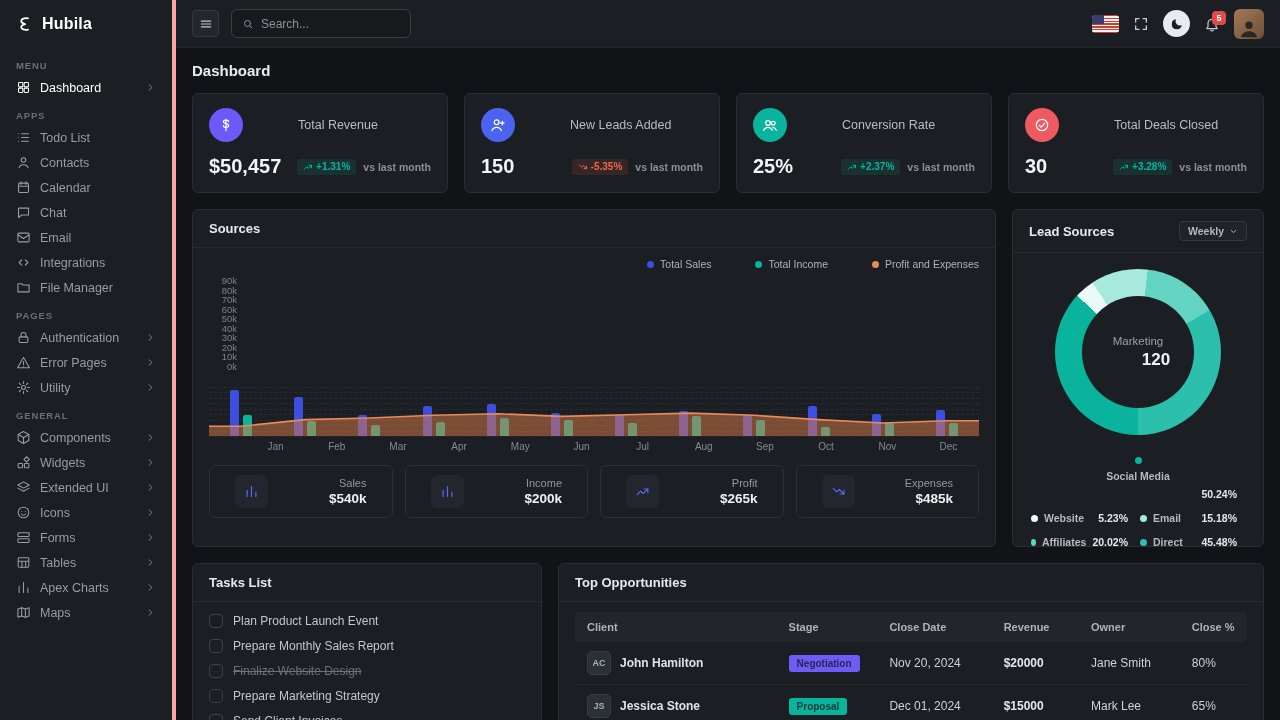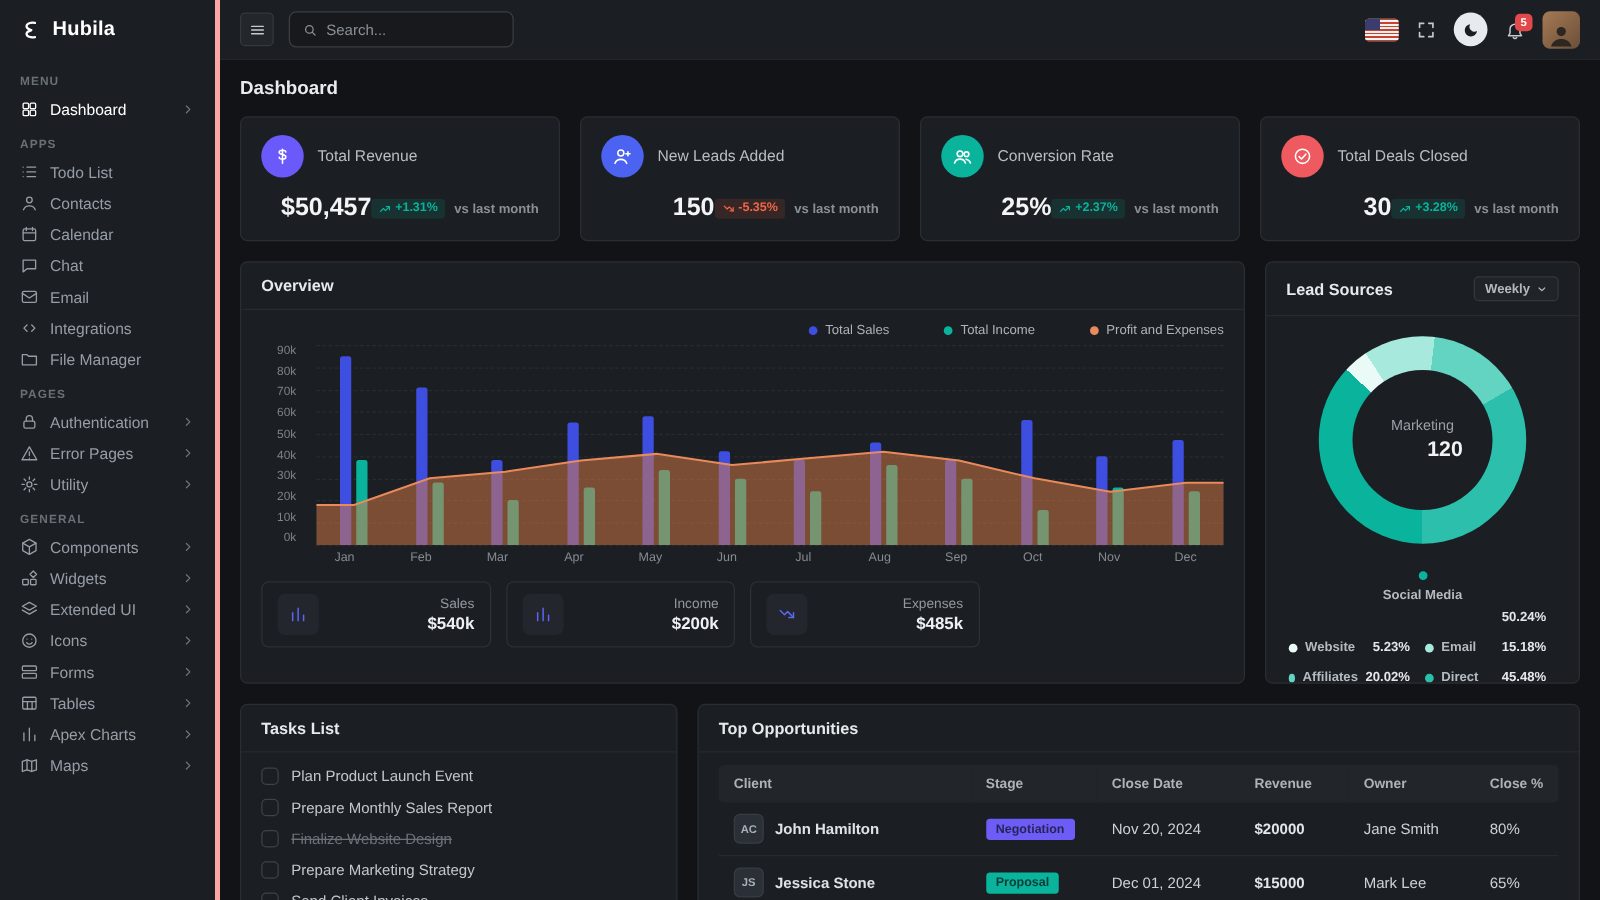--- a/index.html
+++ b/index.html
@@ -54,49 +54,49 @@
   .card { background:#1b1e22; border:1px solid #2a2e34; border-radius:6px; overflow:hidden; }
   .card-head { display:flex; align-items:center; justify-content:space-between; padding:11px 16px; border-bottom:1px solid #272b30; }
   .card-title { font-size:13px; font-weight:700; color:#e7eaed; }
 
   
   .stats-row { display:grid; grid-template-columns:repeat(4,1fr); gap:16px; }
   .stat-card { padding:14px 16px; }
   .stat-head { display:flex; align-items:center; gap:11px; margin-bottom:13px; }
   .stat-ic { width:34px; height:34px; border-radius:50%; display:flex; align-items:center; justify-content:center; color:#fff; }
   .stat-ic svg { width:16px; height:16px; }
-  .stat-title { font-size:12.5px; color:#b9bdc3; font-weight:500; }
-  .stat-foot { display:flex; align-items:center; justify-content:flex-end; }
+  .stat-title { font-size:12.5px; color:#b9bdc3; font-weight:500;margin-left:44px; }
+  .stat-foot { display:flex; align-items:center; justify-content:space-between; }
   .stat-value { font-size:20px; font-weight:700; color:#f2f4f6; }
   .stat-right { display:flex; align-items:center; gap:7px; }
   .delta { display:inline-flex; align-items:center; gap:3px; font-size:10px; font-weight:700; padding:2.5px 6px; border-radius:3px; }
   .delta svg { width:10px; height:10px; }
   .delta.up { color:#0ab39c; background:rgba(10,179,156,.13); }
   .delta.down { color:#f06548; background:rgba(240,101,72,.13); }
   .stat-note { font-size:10.5px; color:#8a9097; font-weight:600; }
 
   
   .mid-row { display:grid; grid-template-columns:804px 1fr; gap:16px; margin-top:16px; }
   .overview-card { height:338px; }
   .ov-body { padding:10px 16px 14px; }
   .legend { display:flex; justify-content:flex-end; gap:16px; margin-bottom:6px; }
   .legend-item { display:flex; align-items:center; gap:6px; font-size:10.5px; color:#adb2b9;margin-left:28px; }
   .ldot { width:7px; height:7px; border-radius:50%; display:inline-block; }
-  .chart { display:flex; gap:16px; height:160px; }
+  .chart { display:flex; gap:16px; height:160px;flex-direction:column; }
   .y-axis { width:28px; display:flex; flex-direction:column; justify-content:space-between; text-align:right; font-size:9.5px; color:#7c828a; line-height:1; padding-bottom:0; }
   .plot { flex:1; position:relative; }
   .gridline { position:absolute; left:0; right:0; border-top:1px dashed rgba(255,255,255,.06); }
   .bars { position:absolute; inset:0; display:flex; }
   .bar-group { flex:1; display:flex; align-items:flex-end; justify-content:center; gap:4px; }
   .bar { width:9px; border-radius:2px 2px 0 0; }
   .area-svg { position:absolute; inset:0; width:100%; height:100%; pointer-events:none; }
   .x-axis { display:flex; margin:5px 0 0 36px; }
   .x-axis span { flex:1; text-align:center; font-size:10px; color:#858b93; }
   .ov-footer { display:grid; grid-template-columns:repeat(4,1fr); gap:12px; margin-top:13px; }
-  .ov-tile { border:1px solid #2c3037; border-radius:6px; padding:9px 12px; display:flex; align-items:center; gap:10px; }
+  .ov-tile { border:1px solid #2c3037; border-radius:6px; padding:9px 25px; display:flex; align-items:center; gap:10px; }
   .ov-tile-ic { width:33px; height:33px; border-radius:6px; background:#23262d; color:#5b67f3; display:flex; align-items:center; justify-content:center; }
   .ov-tile-ic svg { width:15px; height:15px; }
   .ov-tile-right { margin-left:auto; text-align:right; }
   .ov-tile-label { font-size:11px; color:#9298a0; }
   .ov-tile-value { font-size:13.5px; font-weight:700; color:#eef0f3; margin-top:2px; }
 
   
   .leads-card { height:338px; display:flex; flex-direction:column; }
   .select-btn { display:flex; align-items:center; gap:5px; background:#202429; border:1px solid #34383f; border-radius:4px; color:#b3b8bf; font-size:10.5px; font-weight:600; padding:3px 8px; cursor:pointer; font-family:inherit; }
   .select-btn svg { width:9px; height:9px; }
@@ -517,21 +517,21 @@
                   </svg>+3.28%</span>
                 <span class="stat-note">vs last month</span>
               </span>
             </div>
           </div>
         </section>
 
       <section class="mid-row">
         <div class="card overview-card">
           <div class="card-head">
-            <span class="card-title">Overview</span>
+            <span class="card-title">Sources</span>
           </div>
           <div class="ov-body">
             <div class="legend" id="overview-legend">
                 <span class="legend-item"><span class="ldot" style="background:#3e4ee0"></span>Total Sales</span>
                 <span class="legend-item"><span class="ldot" style="background:#0ab39c"></span>Total Income</span>
                 <span class="legend-item"><span class="ldot" style="background:#e98a5c"></span>Profit and Expenses</span>
               </div>
             <div class="chart">
               <div class="y-axis" id="y-axis">
                   <div>90k</div>
@@ -640,20 +640,32 @@
                 </div>
                 <div class="ov-tile">
                   <span class="ov-tile-ic">
                     <svg viewBox="0 0 24 24" fill="none" stroke="currentColor" stroke-width="1.9" stroke-linecap="round" stroke-linejoin="round">
                       <path d="M5 20V10M12 20V4M19 20v-7"></path>
                     </svg>
                   </span>
                   <span class="ov-tile-right">
                     <div class="ov-tile-label">Income</div>
                     <div class="ov-tile-value">$200k</div>
+                  </span>
+                </div>
+                <div class="ov-tile">
+                  <span class="ov-tile-ic">
+                    <svg viewBox="0 0 24 24" fill="none" stroke="currentColor" stroke-width="1.9" stroke-linecap="round" stroke-linejoin="round">
+                      <path d="M3.5 17l5.5-5.5 4 4 7.5-7.5"></path>
+                      <path d="M14.5 8h6v6"></path>
+                    </svg>
+                  </span>
+                  <span class="ov-tile-right">
+                    <div class="ov-tile-label">Profit</div>
+                    <div class="ov-tile-value">$265k</div>
                   </span>
                 </div>
                 <div class="ov-tile">
                   <span class="ov-tile-ic">
                     <svg viewBox="0 0 24 24" fill="none" stroke="currentColor" stroke-width="1.9" stroke-linecap="round" stroke-linejoin="round">
                       <path d="M3.5 7l5.5 5.5 4-4 7.5 7.5"></path>
                       <path d="M20.5 10v6h-6"></path>
                     </svg>
                   </span>
                   <span class="ov-tile-right">

